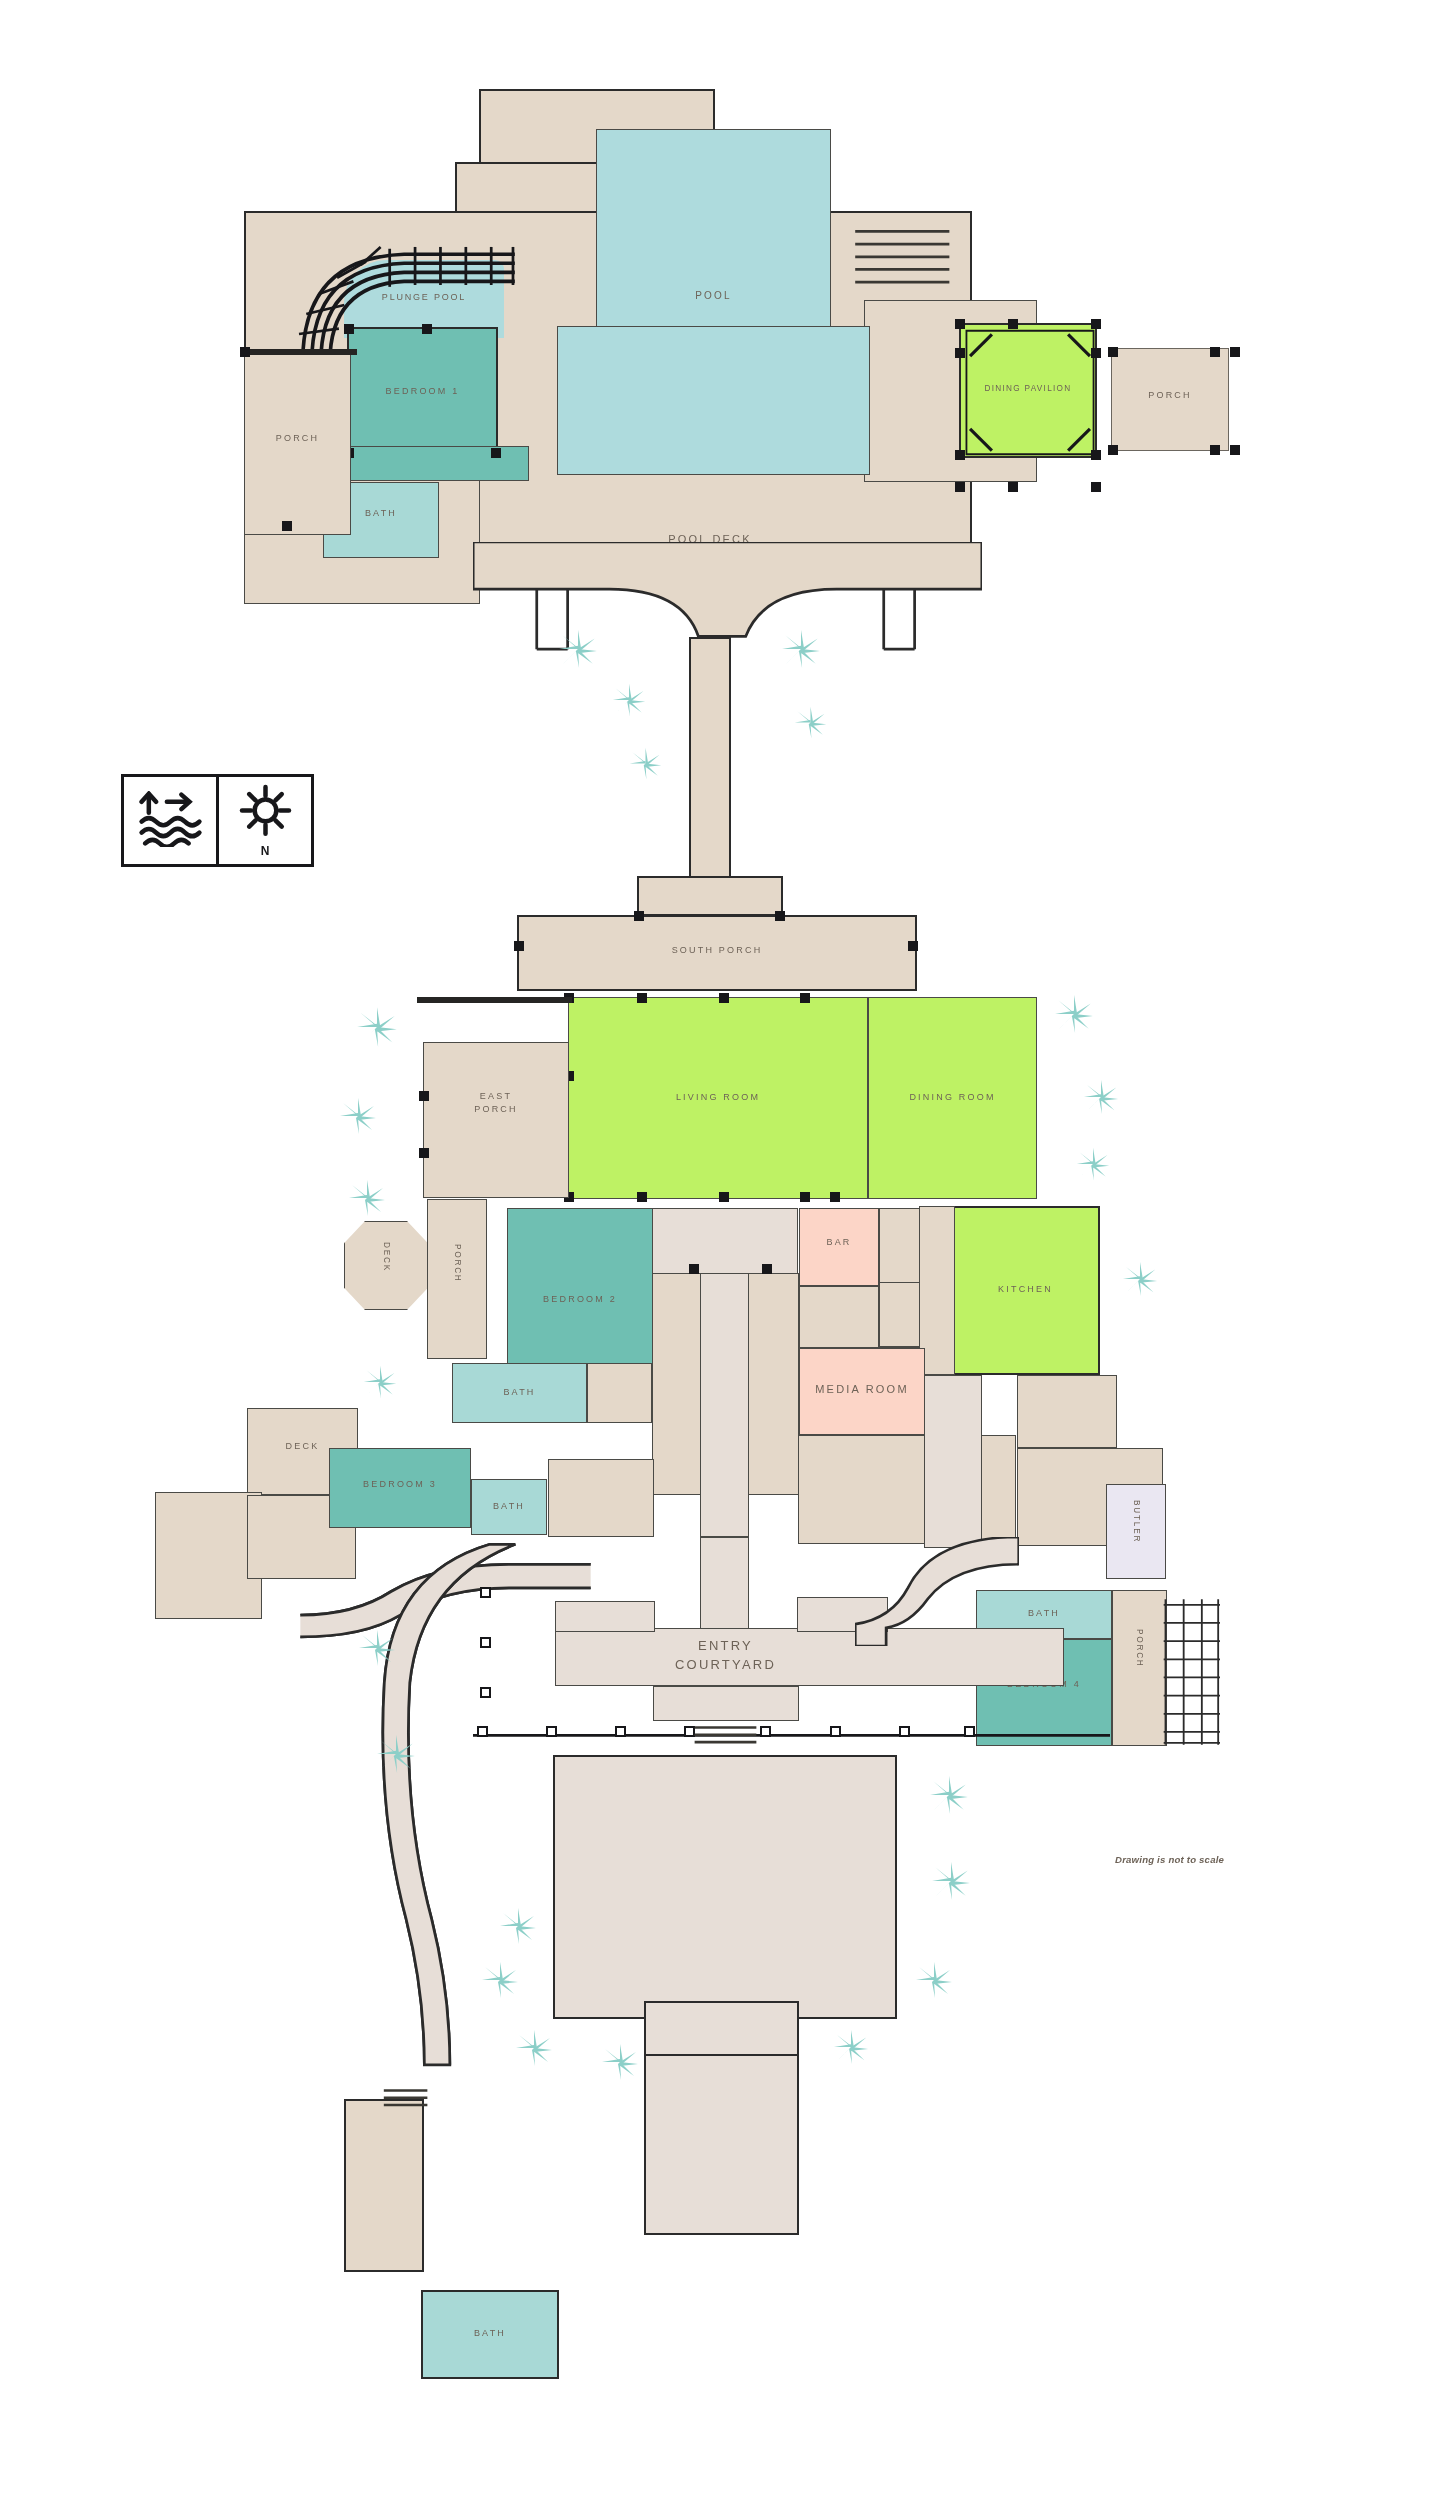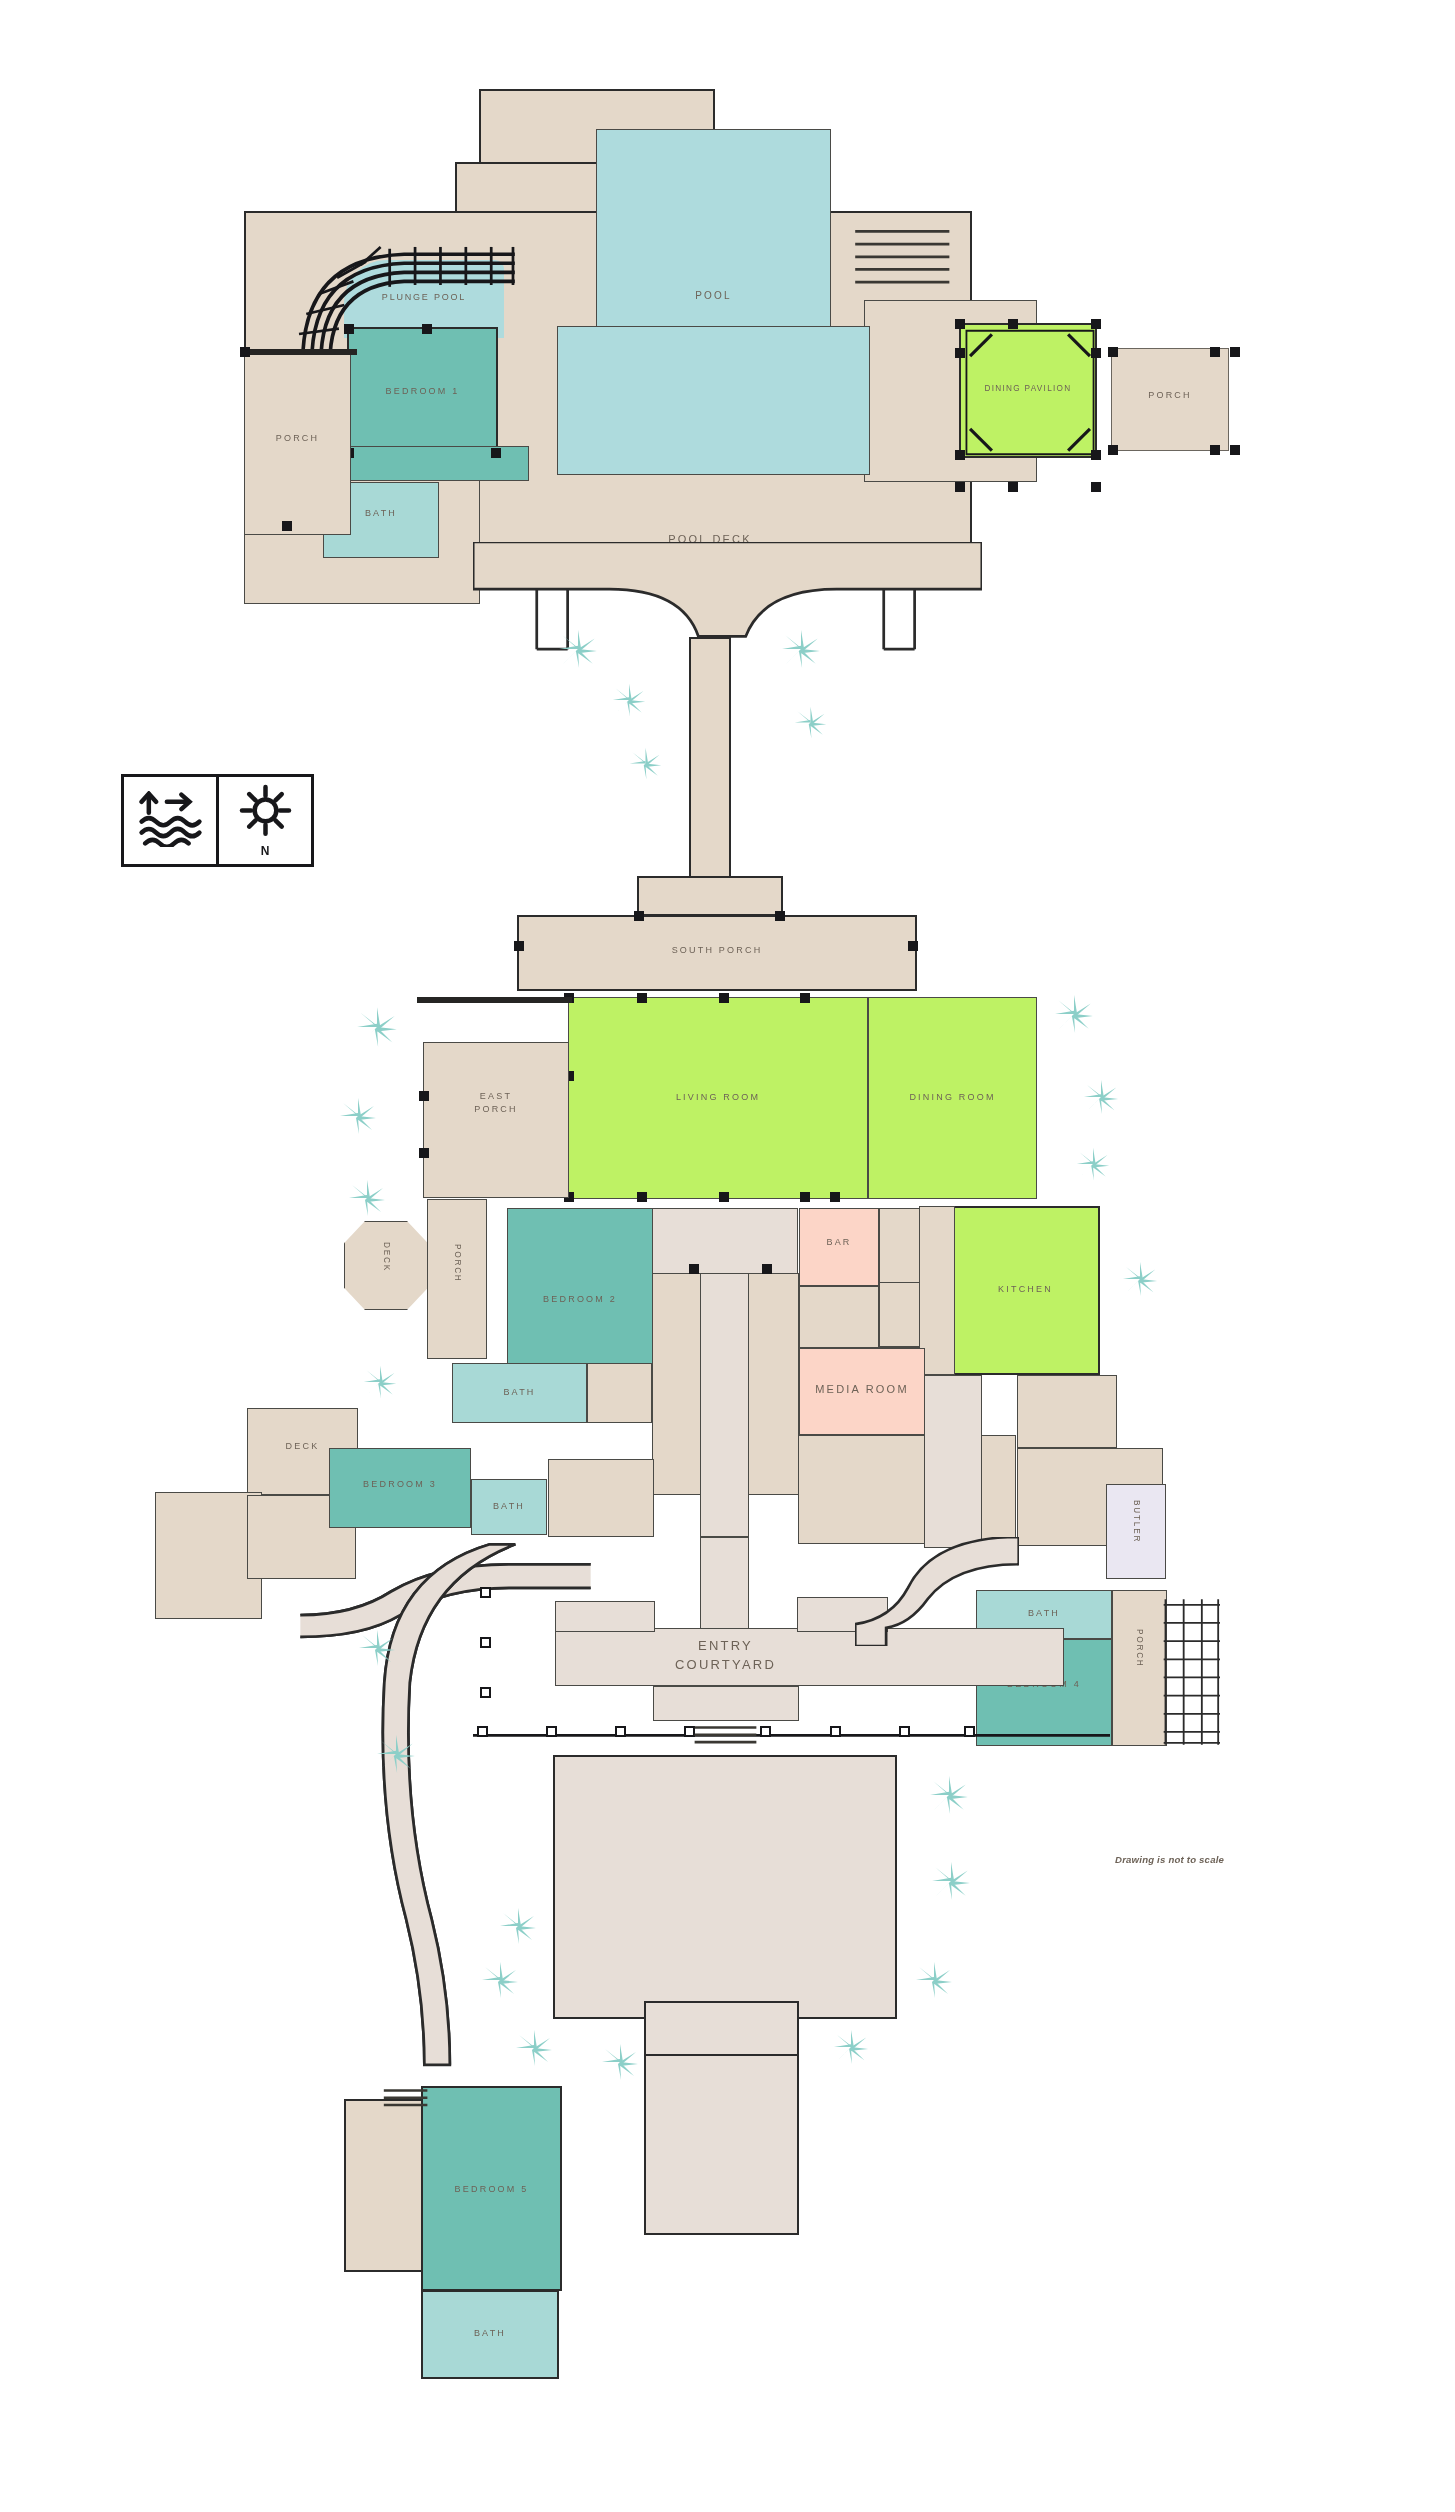--- a/index.html
+++ b/index.html
@@ -483,23 +483,20 @@
 
   <div class="pathsvg" style="left:337px;top:1537px;width:273px;height:546px;">
     <svg width="273" height="546" viewBox="0 0 300 600">
       <path d="M168 8 Q60 40 52 160 Q44 300 76 420 Q96 500 96 580" fill="none" stroke="#2b2b2b" stroke-width="3"></path>
       <path d="M196 8 Q92 48 80 160 Q72 300 104 420 Q124 500 124 580" fill="none" stroke="#2b2b2b" stroke-width="3"></path>
       <path d="M168 8 Q60 40 52 160 Q44 300 76 420 Q96 500 96 580 L124 580 Q124 500 104 420 Q72 300 80 160 Q92 48 196 8 Z" fill="#e7ded7" stroke="#2b2b2b" stroke-width="3"></path>
     </svg>
   </div>
 
   <div class="room f-deck ink" style="left:344px;top:2099px;width:80px;height:173px;"></div>
-  <div class="room f-teal ink" style="left:421px;top:2086px;width:141px;height:205px;">
-    <div class="lbl" style="top:95px;font-size:9px;">BEDROOM 5</div>
-  </div>
   <div class="room f-teal-l ink" style="left:421px;top:2290px;width:138px;height:89px;">
     <div class="lbl" style="top:35px;font-size:9px;">BATH</div>
   </div>
   <div class="stair" style="left:382px;top:2085px;width:49px;height:25.5px;">
     <svg width="49" height="25.5" viewBox="0 0 54 28">
         <g stroke="#3a3833" stroke-width="3" fill="none">
       <path d="M2 6 H50"></path>
           <path d="M2 14 H50"></path>
           <path d="M2 22 H50"></path>
     </g>

